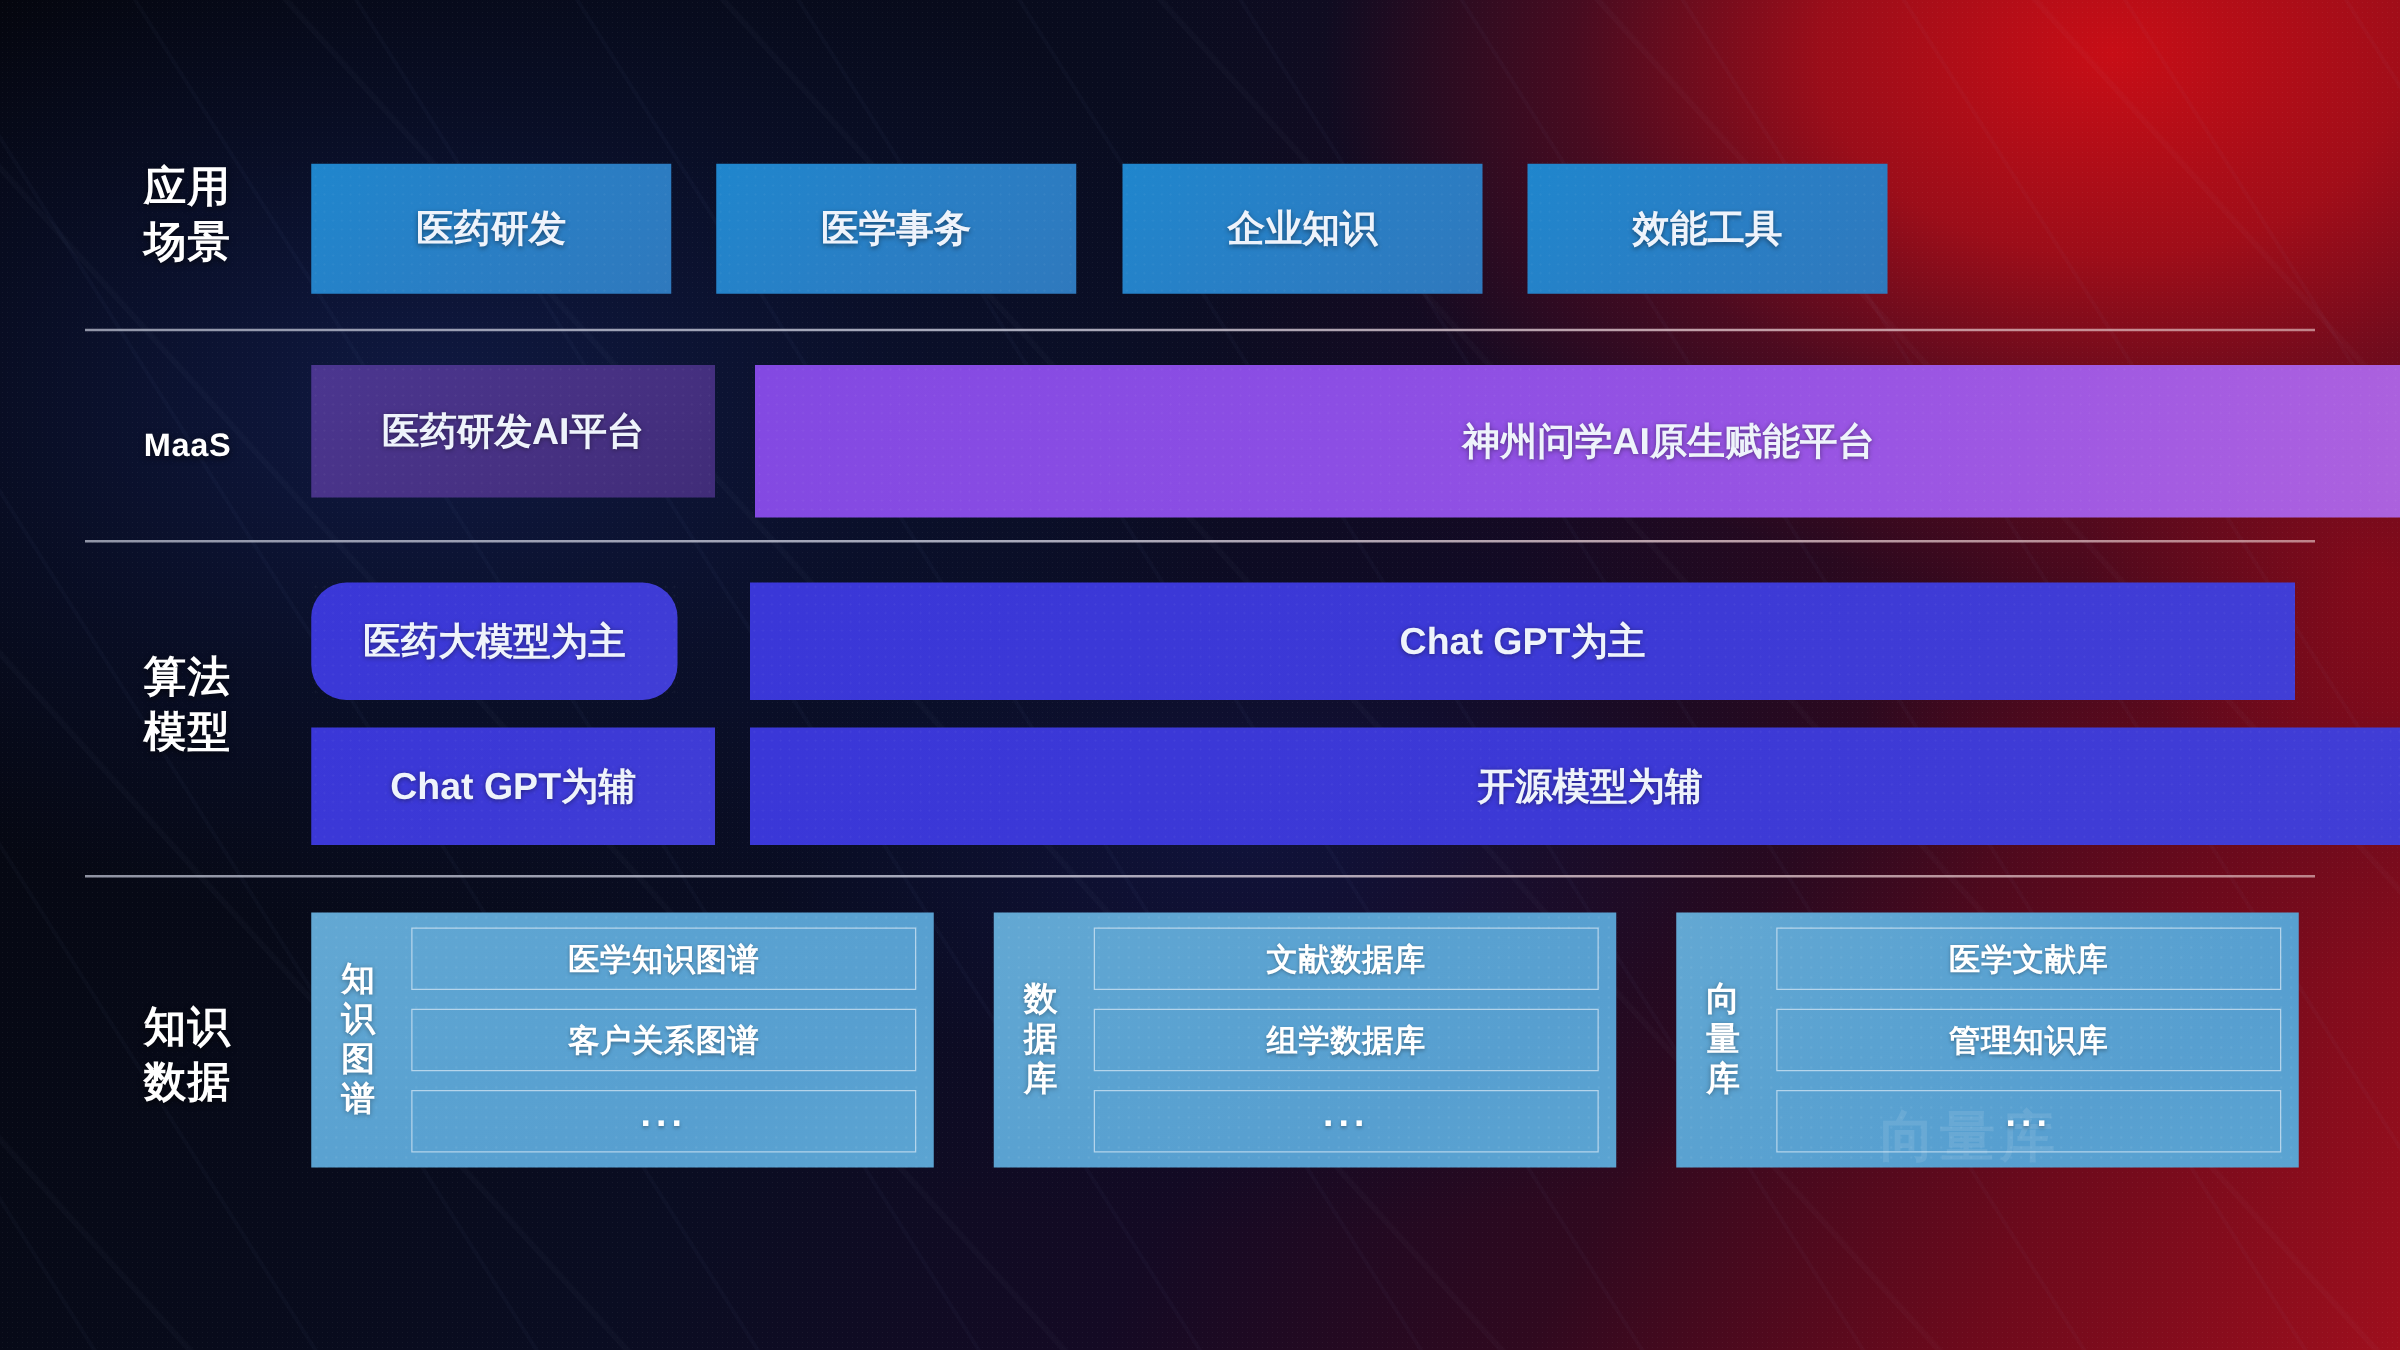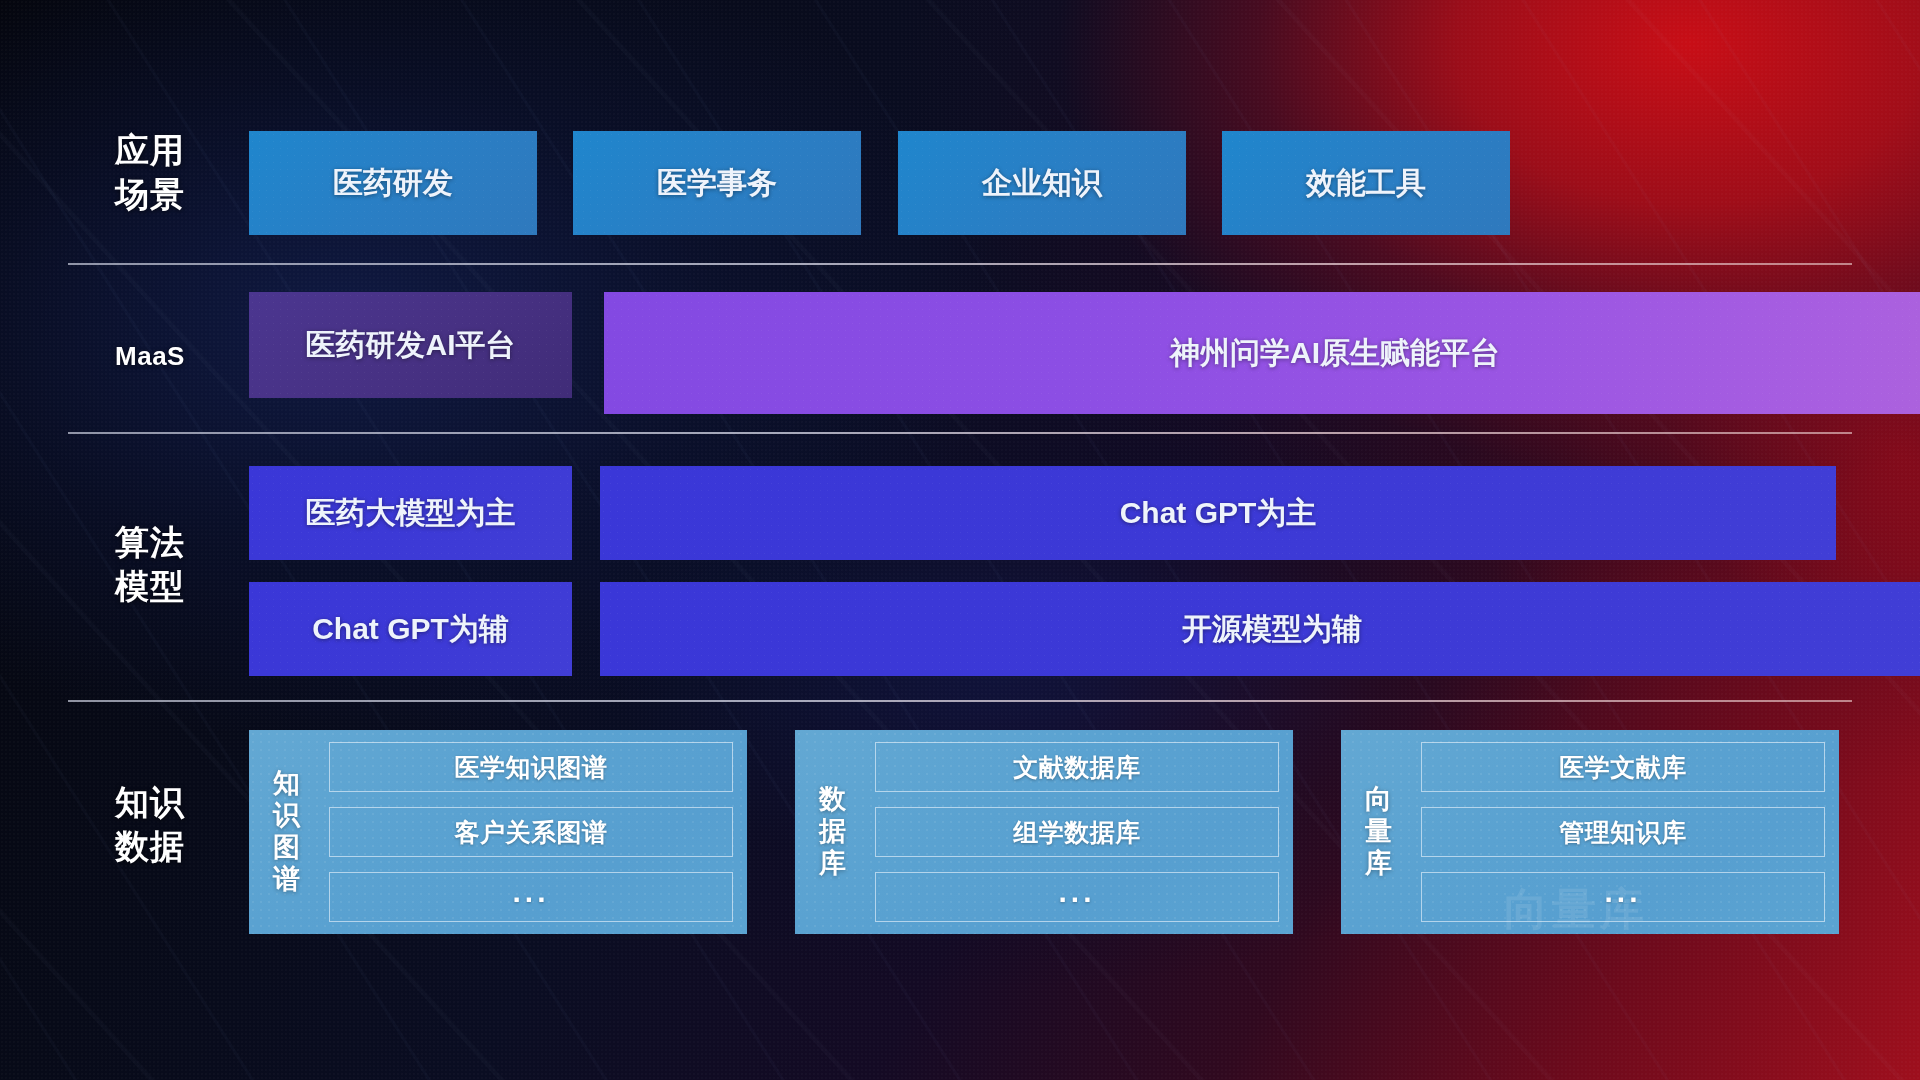--- a/index.html
+++ b/index.html
@@ -258,36 +258,36 @@
     </div>
     <div class="block maas-main" style="left: 604px; top: 292px; width: 1462px; text-align: right;">
       <span>神州问学AI原生赋能平台</span>
     </div>
 
     <div class="divider" style="top: 432px;"></div>
 
     <div class="row-label" style="top: 520px;">算法
 模型</div>
 
-    <div class="block algo-box" style="left: 249px; top: 466px; width: 323px;">
+    <div class="block algo-box" style="left: 249px; top: 466px; width: 293px; border-radius: 28px;">
       <span>医药大模型为主</span>
     </div>
     <div class="block algo-box" style="left: 600px; top: 466px; width: 1236px;">
       <span>Chat GPT为主</span>
     </div>
     <div class="block algo-box" style="left: 249px; top: 582px; width: 323px;">
       <span>Chat GPT为辅</span>
     </div>
     <div class="block algo-box" style="left: 600px; top: 582px; width: 1344px; text-align: center;">
       <span>开源模型为辅</span>
     </div>
 
     <div class="divider" style="top: 700px;"></div>
 
-    <div class="row-label" style="top: 780px;">知识
+    <div class="row-label" style="top: 800px;">知识
 数据</div>
 
     <div class="watermark" style="left: 1504px; top: 880px;">向量库</div>
 
     <div class="kgroup" style="left: 249px; top: 730px; width: 498px;">
       <div class="kgroup-title">
         <span>
             <div>知</div>
             <div>识</div>
             <div>图</div>

